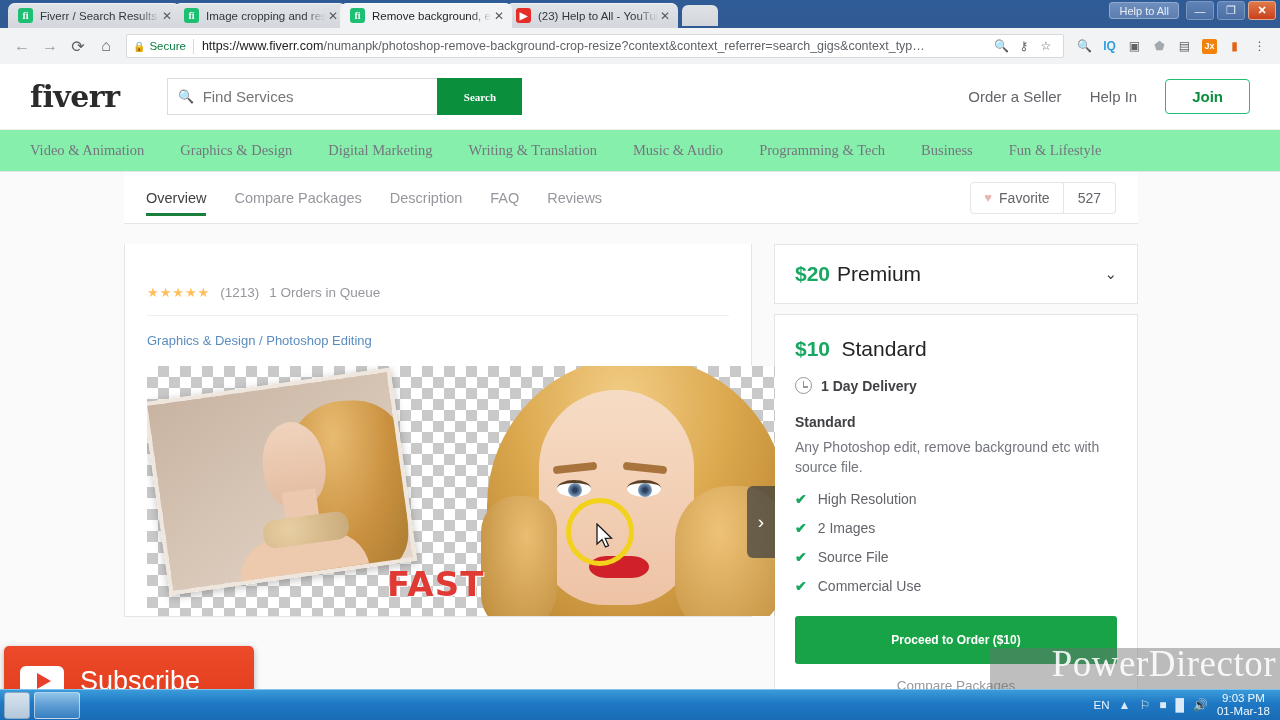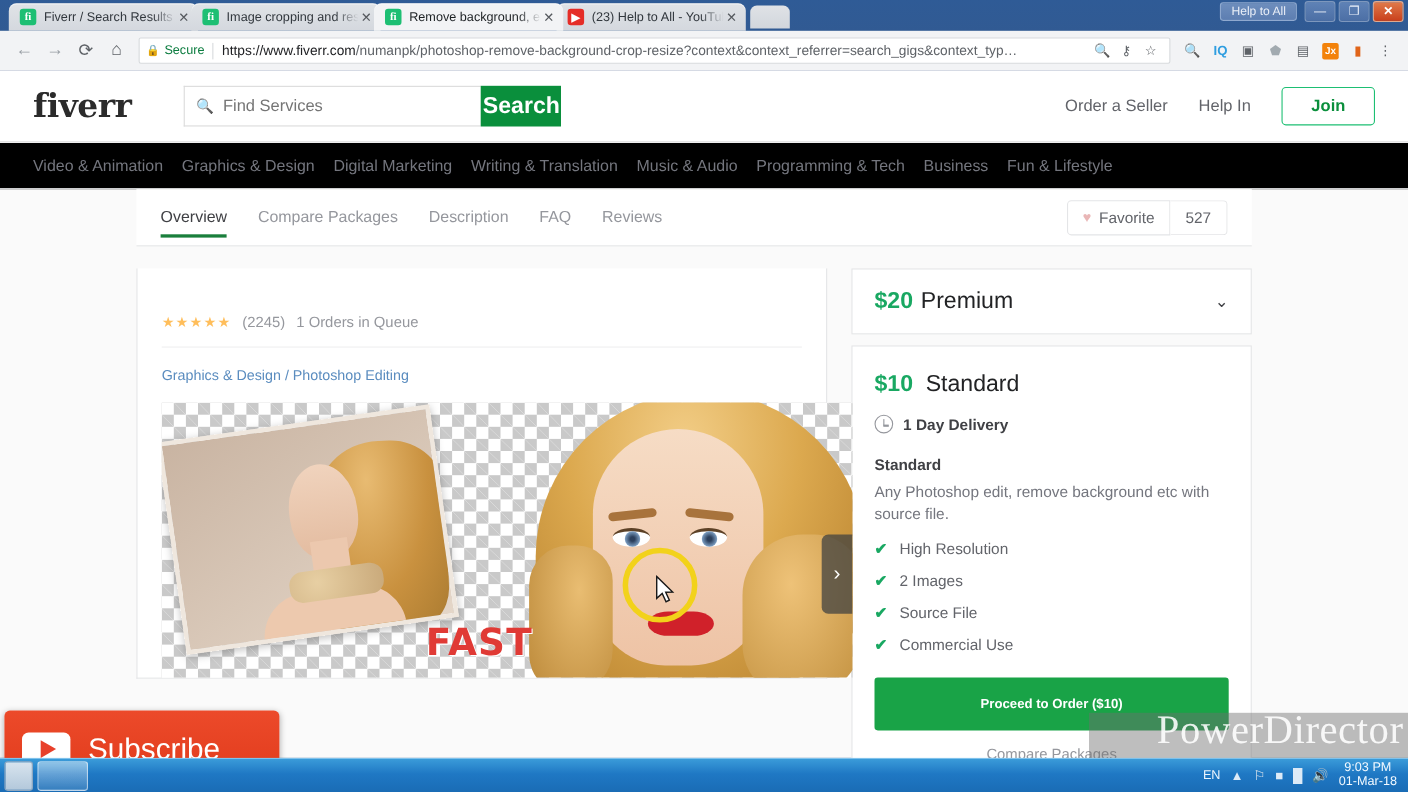--- a/index.html
+++ b/index.html
@@ -102,34 +102,34 @@
   .searchbox {
     width: 270px; height: 37px; border: 1px solid #dbdbdb; border-right: none;
     display: flex; align-items: center; padding: 0 10px; background: #fff;
   }
   .searchbox .mag { color: #95979d; font-size: 13px; margin-right: 8px; }
   .searchbox input {
     border: none; outline: none; font-size: 15px; color: #95979d; width: 100%;
     font-family: "Liberation Sans", sans-serif; background: transparent;
   }
   .search-btn {
-    width: 73px; height: 37px; background: #1dbf73; background: #0a8f3c;
-    color: #fff; font-size: 21px; font-weight: bold;
-    display: flex; align-items: center; justify-content: center; border: none;
+    width: 85px; height: 37px; background: #1dbf73; background: #0a8f3c;
+    color: #fff; font-size: 11px; font-weight: bold;
+    display: flex; align-items: center; justify-content: center; border: none; font-family: Liberation Serif, serif;
   }
   .hdr-right { margin-left: auto; display: flex; align-items: center; gap: 28px; }
   .hdr-link { font-size: 15px; color: #62646a; }
   .join-btn {
     border: 1px solid #1dbf73; border-radius: 4px; color: #0a8f3c;
     font-size: 15px; font-weight: bold; padding: 8px 26px; background: #fff;
   }
   .catbar {
-    height: 43px; background: #000000; border-top: 1px solid #efeff0;
+    height: 43px; background: #86efac; border-top: 1px solid #efeff0;
     border-bottom: 1px solid #e4e5e7;
-    display: flex; align-items: center; padding: 0 30px; gap: 17px;
+    display: flex; align-items: center; padding: 0 30px; gap: 36px; font-family: Liberation Serif, serif;
   }
   .cat { font-size: 14.5px; color: #74767e; white-space: nowrap; }
 
   .content {
     padding: 0 124px; display: flex; gap: 22px; position: relative;
   }
   .left-col { width: 628px; }
   .gigtabs {
     background: #fff; height: 52px; display: flex; align-items: center;
     padding: 0 22px; border-bottom: 1px solid #e4e5e7; position: relative;
@@ -438,21 +438,21 @@
             </div>
             <div class="fav-count">527</div>
           </div>
         </div>
       </div>
 
       <div class="left-col" style="margin-top:62px;">
         <div class="gig-card">
           <div class="gig-meta">
             <span class="stars">★★★★★</span>
-            <span class="rating-count">(2245)</span>
+            <span class="rating-count">(1213)</span>
             <span class="queue">1 Orders in Queue</span>
           </div>
           <div class="divider"></div>
           <div class="breadcrumb">Graphics &amp; Design / Photoshop Editing</div>
 
           <div class="gallery">
             <div class="photo-frame">
               <div class="pf-hair"></div>
               <div class="pf-face"></div>
               <div class="pf-neck"></div>

